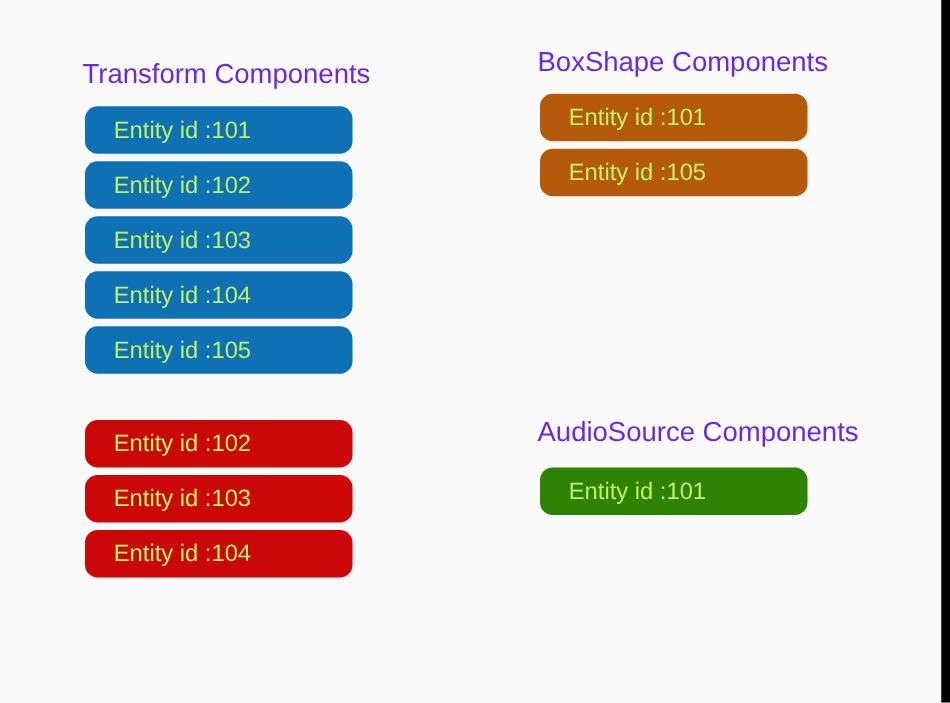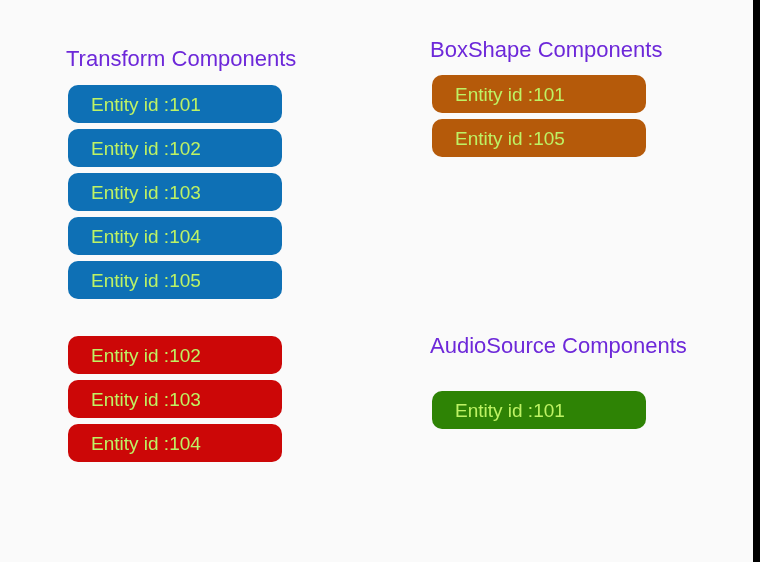--- a/index.html
+++ b/index.html
@@ -41,21 +41,21 @@
   .pill-label {
     color: #bef264;
     font-size: 19px;
     line-height: 21px;
     white-space: nowrap;
   }
   
   .group.s0 .group-title { margin-bottom: 13px; }
   .group.s1 .group-title { margin-bottom: 12px; }
   .group.s2 .group-title { margin-bottom: 21px; }
-  .group.s3 .group-title { margin-bottom: 32px; }
+  .group.s3 .group-title { margin-bottom: 15px; }
 </style>
 </head>
 <body>
 
 <div class="stage" style="background: rgb(250, 250, 250);">
 
   <div class="edge-bar" style="background: rgb(0, 0, 0);"></div>
 
   <section class="group s0" style="left:66px; top:46px;">
     <h2 class="group-title">Transform Components</h2>

